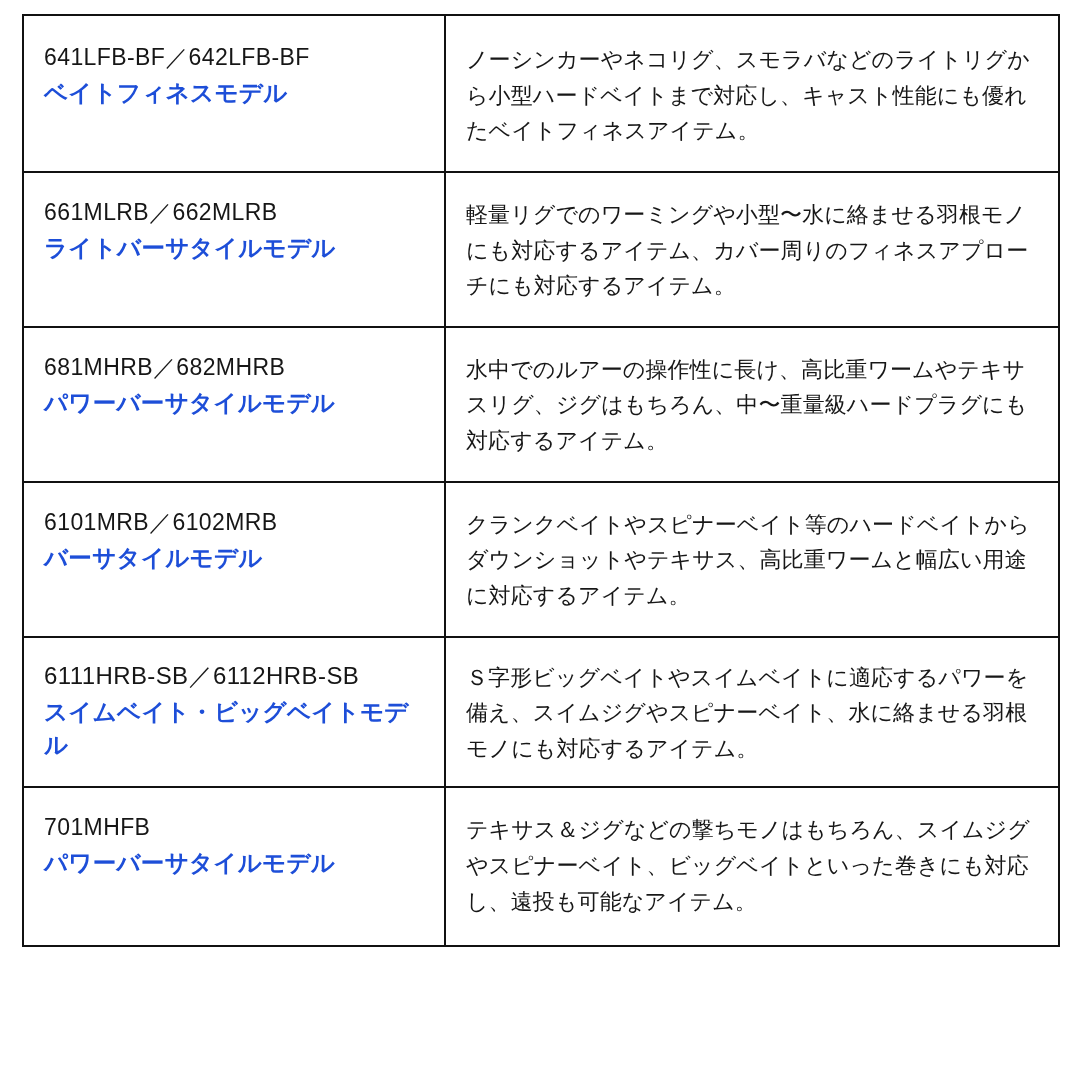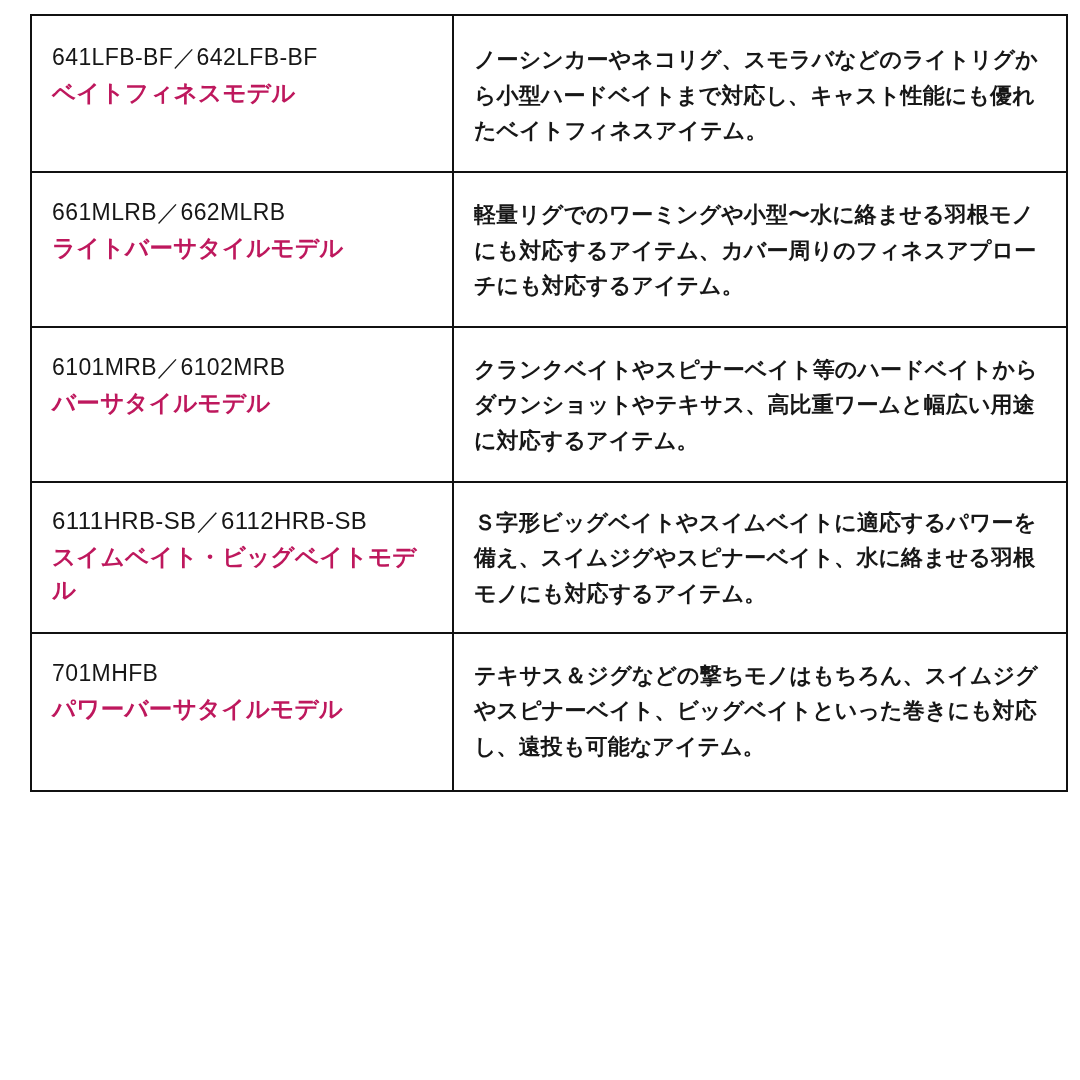--- a/index.html
+++ b/index.html
@@ -11,21 +11,21 @@
     width: 1080px;
     height: 1080px;
     font-family: "Liberation Sans", "DejaVu Sans", sans-serif;
     color: #1a1a1a;
     -webkit-font-smoothing: antialiased;
   }
   .sheet {
     width: 1080px;
     height: 1080px;
     box-sizing: border-box;
-    padding: 14px 22px 14px 30px;
+    padding: 14px 22px 14px 22px;
     display: flex;
     flex-direction: column;
   }
   table.spec-table {
     border-collapse: collapse;
     width: 1036px;
     table-layout: fixed;
     border: 2px solid #111111;
   }
   table.spec-table tr {
@@ -55,29 +55,28 @@
     letter-spacing: 0.4px;
     font-weight: 400;
     color: #161616;
     white-space: nowrap;
   }
   .model-name {
     font-size: 23.5px;
     line-height: 1.42;
     font-weight: bold;
     letter-spacing: 0.3px;
-    color: #be185d;
+    color: #1d4ed8;
     margin-top: 4px;
   }
   .desc {
     font-size: 22px;
     line-height: 1.62;
     letter-spacing: 0.1px;
     color: #171717;
-    font-weight: bold;
   }
   
   tr.r0 td { padding-top: 26px; padding-bottom: 22px; }
   tr.r1 td { padding-top: 24px; padding-bottom: 22px; }
   tr.r2 td { padding-top: 24px; padding-bottom: 22px; }
   tr.r3 td { padding-top: 24px; padding-bottom: 22px; }
   tr.r4 td { padding-top: 24px; padding-bottom: 22px; }
   tr.r5 td { padding-top: 22px; padding-bottom: 20px; }
   tr.r6 td { padding-top: 24px; padding-bottom: 26px; }
   tr.r5 .model-code { font-size: 24px; }
@@ -100,20 +99,29 @@
       </tr>
       <tr class="r2">
         <td class="col-model">
           <div class="model-code">661MLRB／662MLRB</div>
           <div class="model-name">ライトバーサタイルモデル</div>
         </td>
         <td class="col-desc">
           <div class="desc">軽量リグでのワーミングや小型〜水に絡ませる羽根モノにも対応するアイテム、カバー周りのフィネスアプローチにも対応するアイテム。</div>
         </td>
       </tr>
+      <tr class="r3">
+        <td class="col-model">
+          <div class="model-code">681MHRB／682MHRB</div>
+          <div class="model-name">パワーバーサタイルモデル</div>
+        </td>
+        <td class="col-desc">
+          <div class="desc">水中でのルアーの操作性に長け、高比重ワームやテキサスリグ、ジグはもちろん、中〜重量級ハードプラグにも対応するアイテム。</div>
+        </td>
+      </tr>
       <tr class="r4">
         <td class="col-model">
           <div class="model-code">6101MRB／6102MRB</div>
           <div class="model-name">バーサタイルモデル</div>
         </td>
         <td class="col-desc">
           <div class="desc">クランクベイトやスピナーベイト等のハードベイトからダウンショットやテキサス、高比重ワームと幅広い用途に対応するアイテム。</div>
         </td>
       </tr>
       <tr class="r5">

